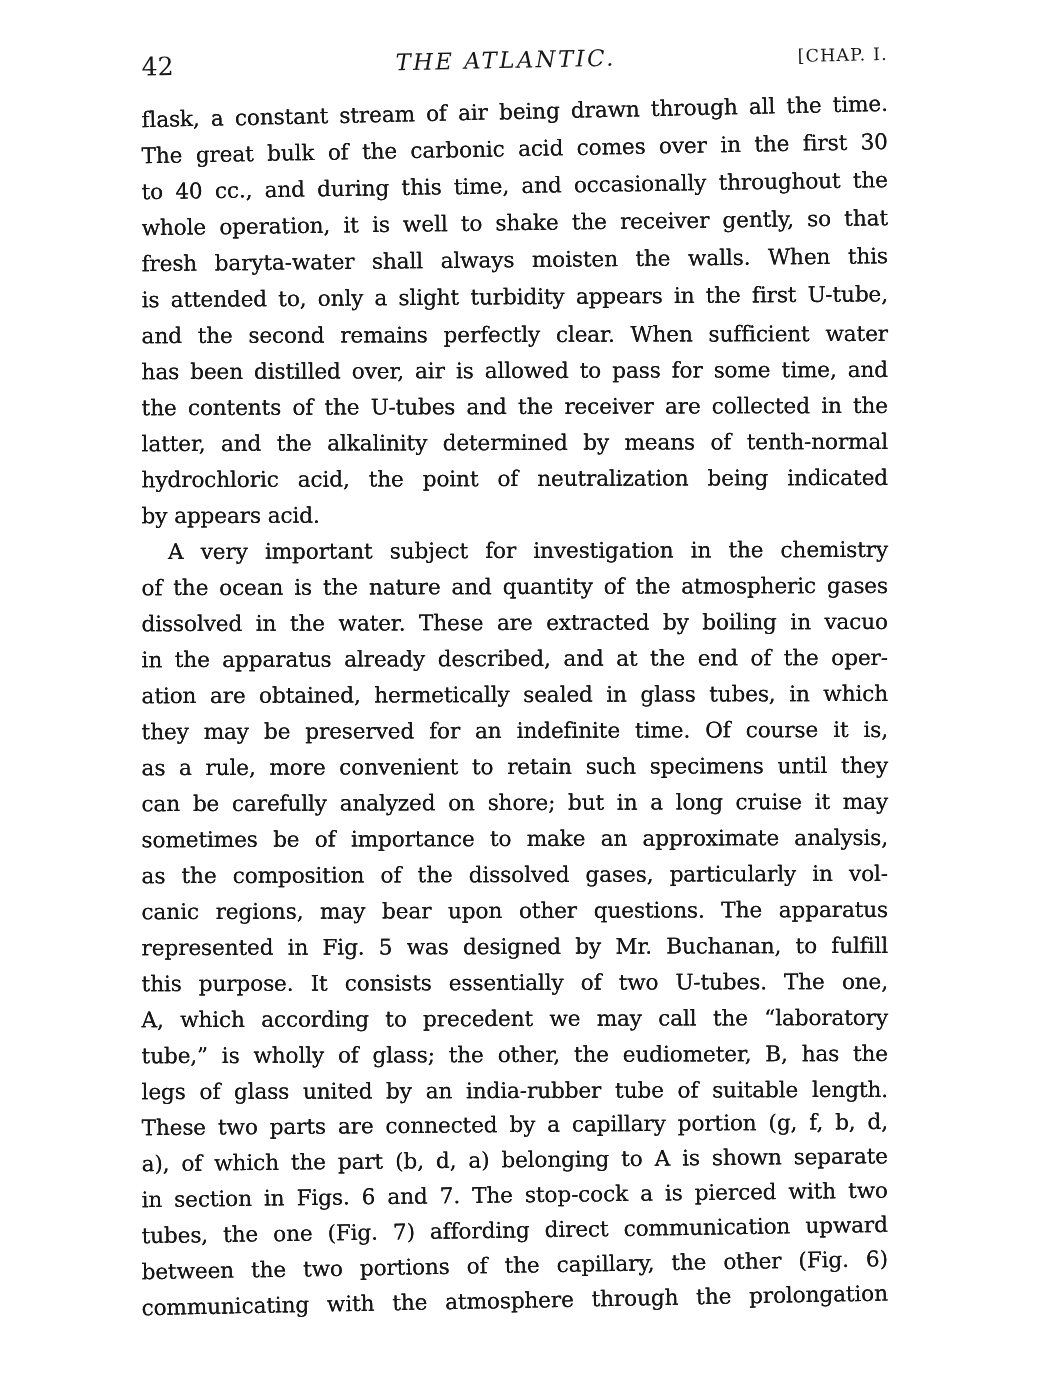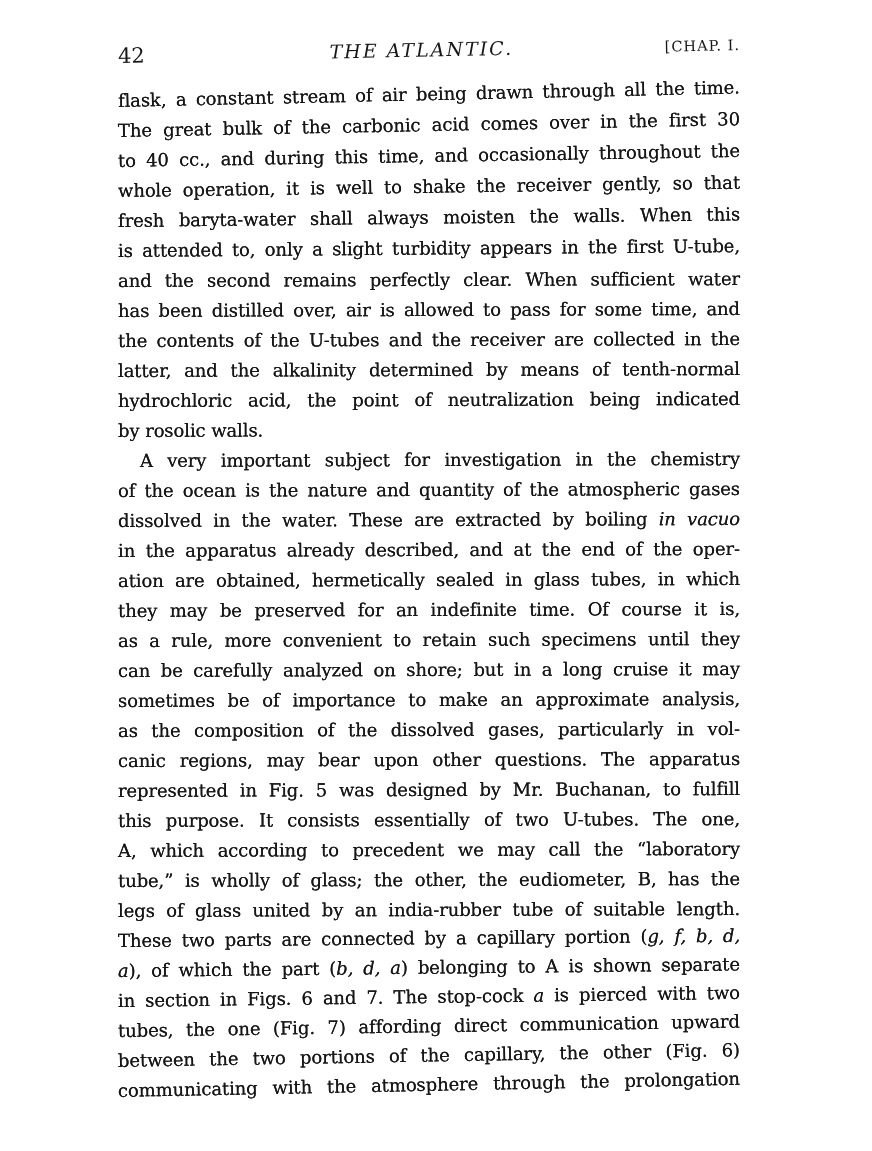--- a/index.html
+++ b/index.html
@@ -68,21 +68,20 @@
   }
   .line.short-last {
     text-align: left;
     text-align-last: left;
   }
   .line.indent {
     padding-left: 22px;
     width: 600px;
   }
   .it {
-    font-style: italic;
   }
 </style>
 </head>
 <body>
 
 <div class="page">
 
   <div class="running-header">
     <span class="page-number">42</span>
     <span class="running-title">THE ATLANTIC.</span>
@@ -95,21 +94,21 @@
       <div class="line" style="transform: rotate(-1.09deg);"><span>The great bulk of the carbonic acid comes over in the first 30</span></div>
       <div class="line" style="transform: rotate(-0.93deg);"><span>to 40 cc., and during this time, and occasionally throughout the</span></div>
       <div class="line" style="transform: rotate(-0.77deg);"><span>whole operation, it is well to shake the receiver gently, so that</span></div>
       <div class="line" style="transform: rotate(-0.61deg);"><span>fresh baryta-water shall always moisten the walls. When this</span></div>
       <div class="line" style="transform: rotate(-0.45deg);"><span>is attended to, only a slight turbidity appears in the first U-tube,</span></div>
       <div class="line" style="transform: rotate(-0.18deg);"><span>and the second remains perfectly clear. When sufficient water</span></div>
       <div class="line" style="transform: rotate(-0.18deg);"><span>has been distilled over, air is allowed to pass for some time, and</span></div>
       <div class="line" style="transform: rotate(-0.18deg);"><span>the contents of the U-tubes and the receiver are collected in the</span></div>
       <div class="line" style="transform: rotate(-0.18deg);"><span>latter, and the alkalinity determined by means of tenth-normal</span></div>
       <div class="line" style="transform: rotate(-0.18deg);"><span>hydrochloric acid, the point of neutralization being indicated</span></div>
-      <div class="line short-last" style="transform: rotate(-0.18deg);"><span>by rosolic walls.</span></div>
+      <div class="line short-last" style="transform: rotate(-0.18deg);"><span>by appears acid.</span></div>
       <div class="line indent" style="transform: rotate(-0.18deg);"><span>A very important subject for investigation in the chemistry</span></div>
       <div class="line" style="transform: rotate(-0.18deg);"><span>of the ocean is the nature and quantity of the atmospheric gases</span></div>
       <div class="line" style="transform: rotate(-0.18deg);"><span>dissolved in the water. These are extracted by boiling </span><span class="it">in vacuo</span></div>
       <div class="line" style="transform: rotate(-0.18deg);"><span>in the apparatus already described, and at the end of the oper-</span></div>
       <div class="line" style="transform: rotate(-0.18deg);"><span>ation are obtained, hermetically sealed in glass tubes, in which</span></div>
       <div class="line" style="transform: rotate(-0.18deg);"><span>they may be preserved for an indefinite time. Of course it is,</span></div>
       <div class="line" style="transform: rotate(-0.18deg);"><span>as a rule, more convenient to retain such specimens until they</span></div>
       <div class="line" style="transform: rotate(-0.18deg);"><span>can be carefully analyzed on shore; but in a long cruise it may</span></div>
       <div class="line" style="transform: rotate(-0.18deg);"><span>sometimes be of importance to make an approximate analysis,</span></div>
       <div class="line" style="transform: rotate(-0.18deg);"><span>as the composition of the dissolved gases, particularly in vol-</span></div>

